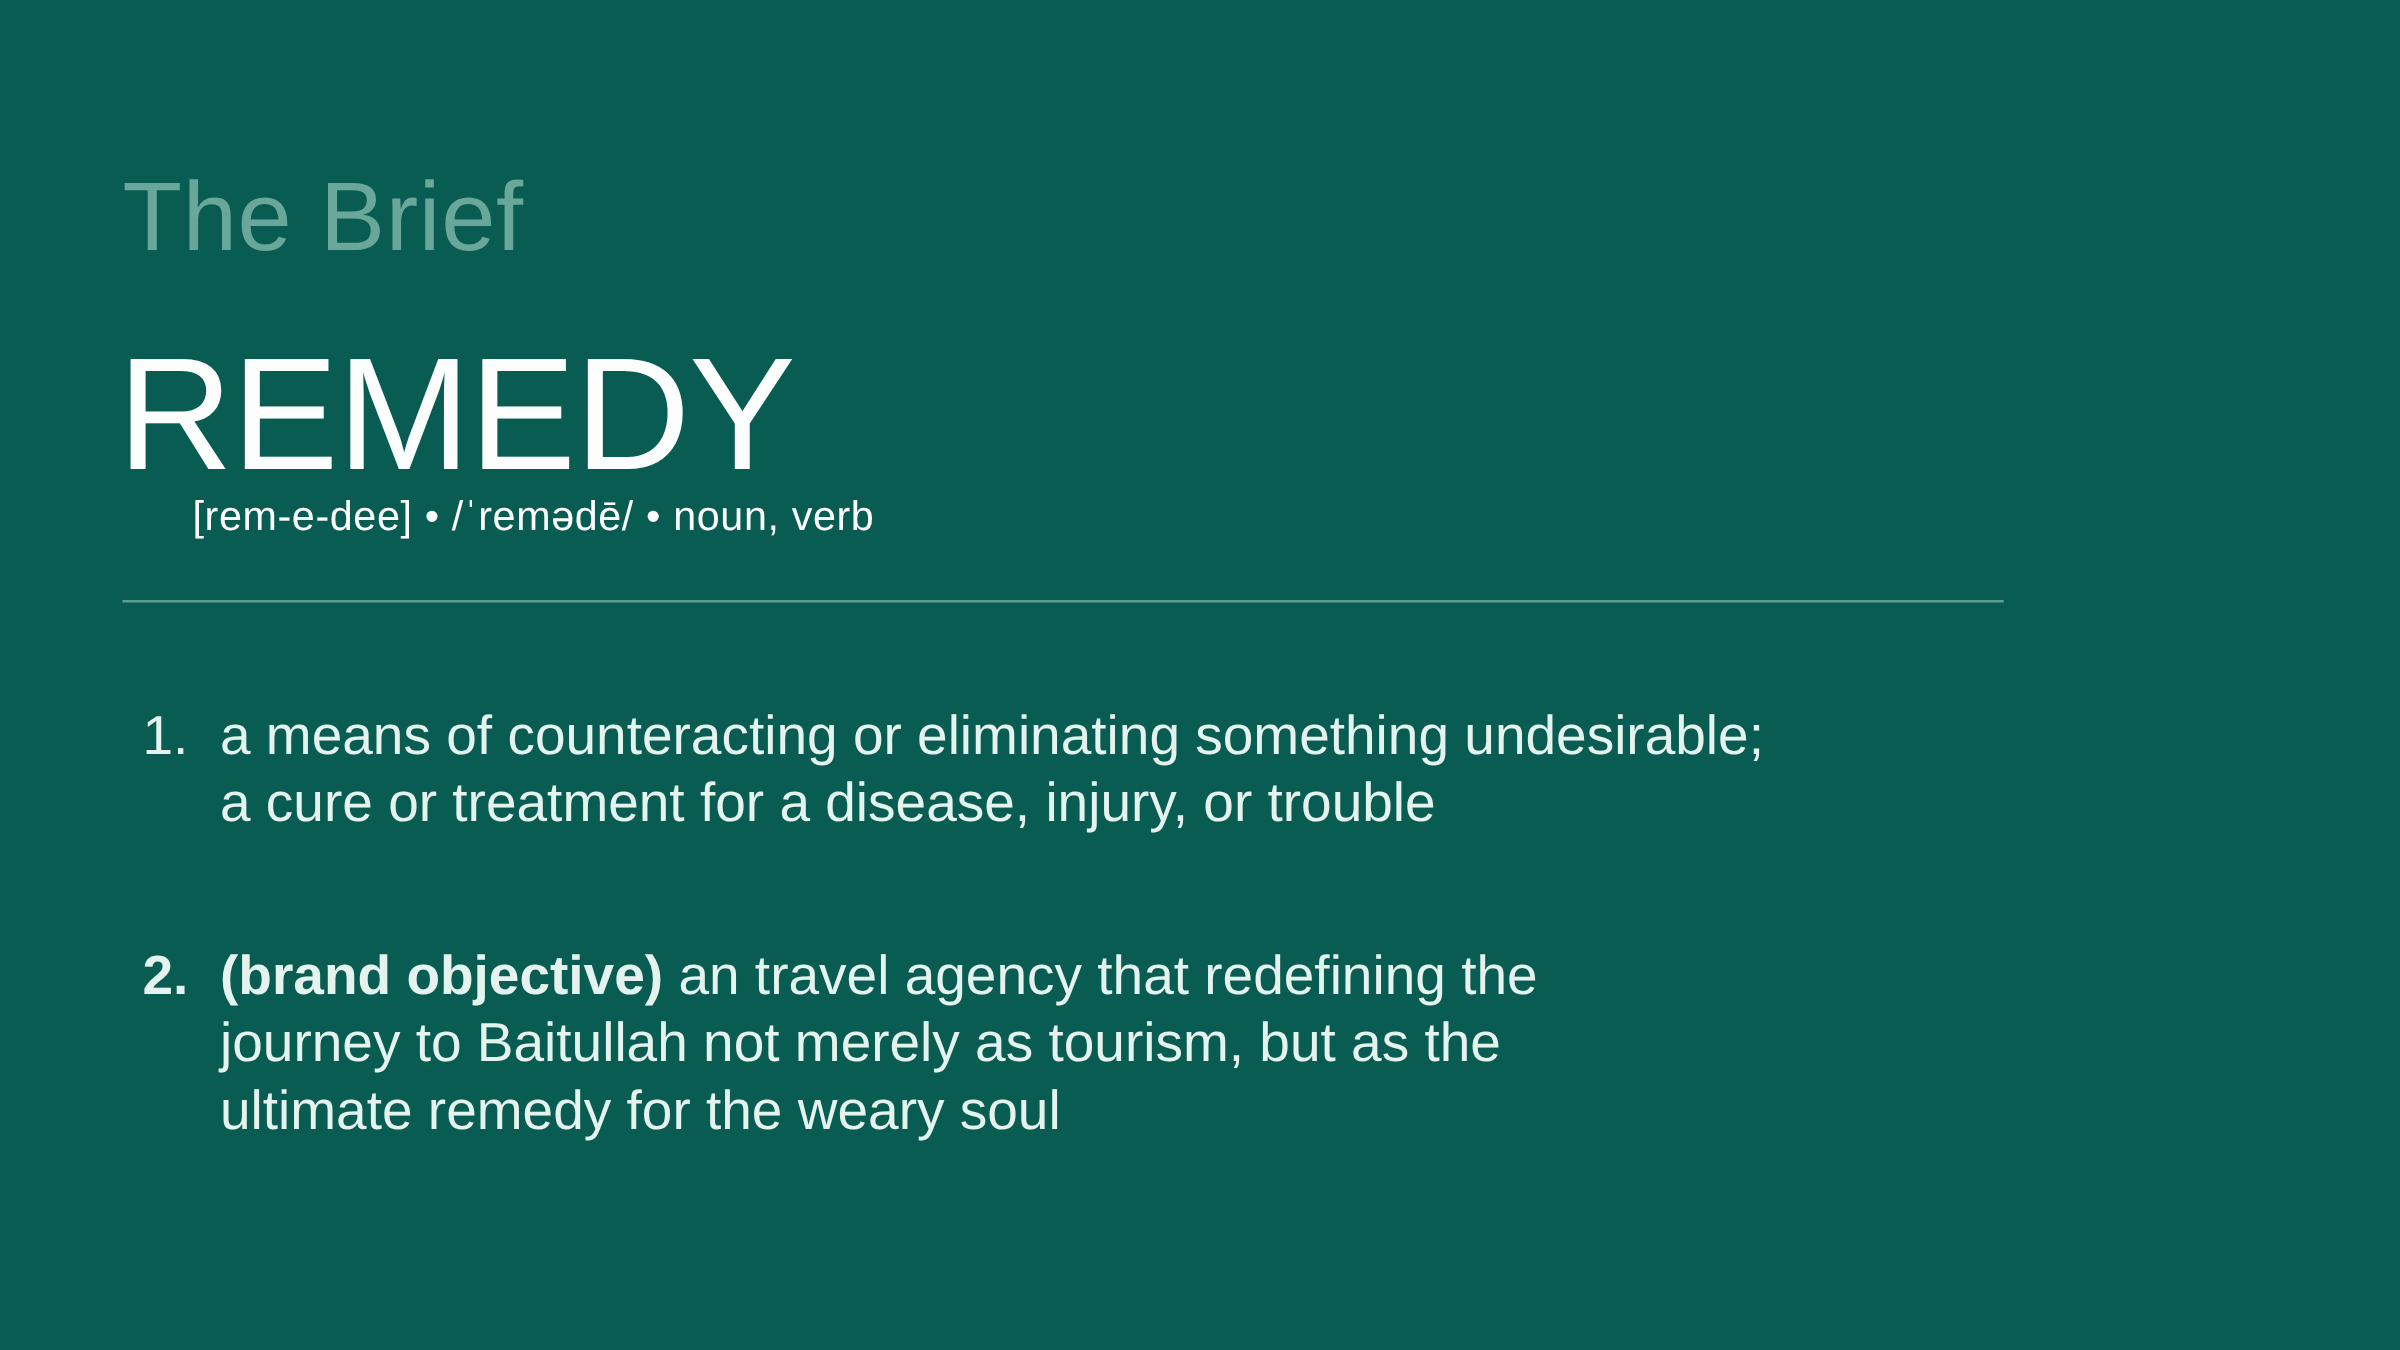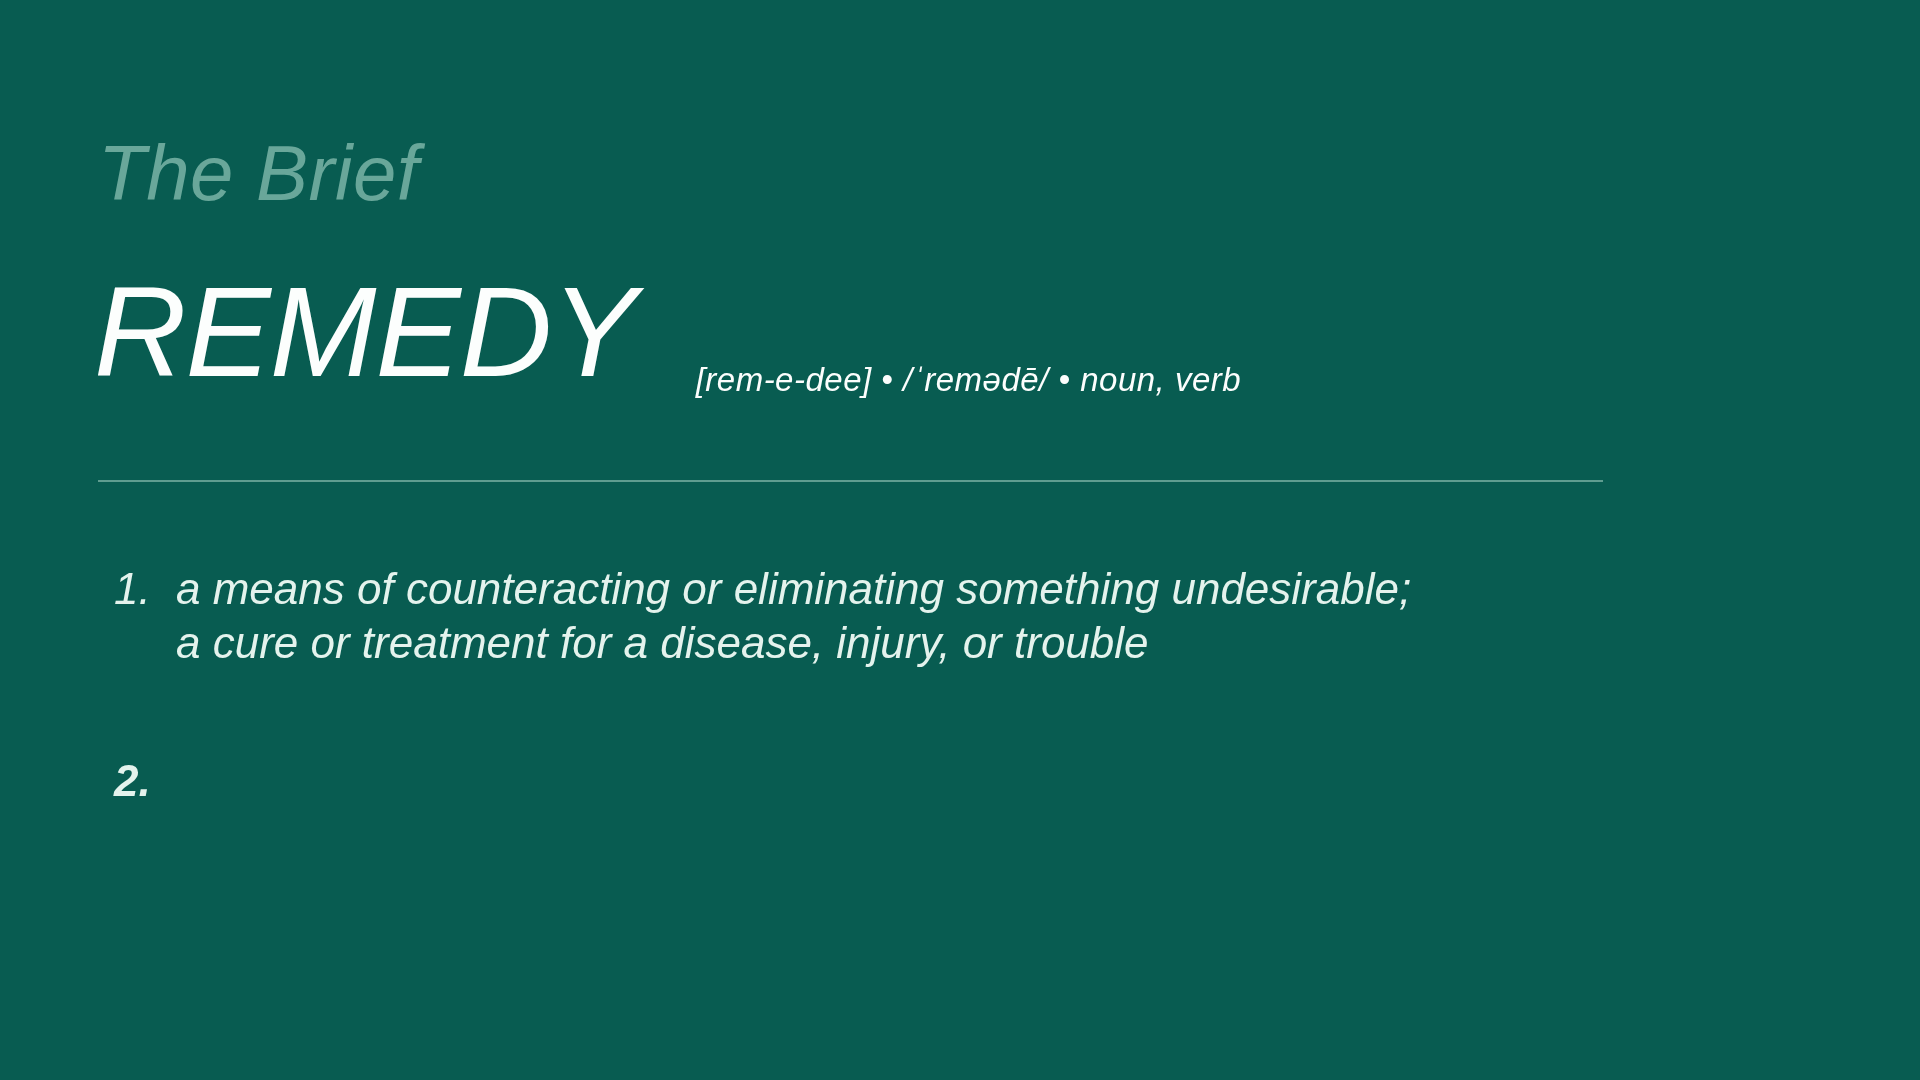--- a/index.html
+++ b/index.html
@@ -15,39 +15,39 @@
     height: 1080px;
     background: var(--background);
     font-family: "Liberation Sans", sans-serif;
     overflow: hidden;
   }
   .slide {
     position: relative;
     width: 1920px;
     height: 1080px;
     background: var(--background);
-    font-style: italic;
   }
   .eyebrow {
     position: absolute;
     left: 98px;
     top: 134px;
     font-size: 78px;
     line-height: 1;
     font-weight: 500;
     color: var(--eyebrow_text);
     letter-spacing: 0.5px;
   }
   .word-row {
     position: absolute;
     left: 94px;
     top: 268px;
     display: flex;
-    align-items: flex-end;
+    align-items: flex-start;
     white-space: nowrap;
+    flex-direction: column;
   }
   .word {
     font-size: 128px;
     line-height: 1;
     font-weight: 500;
     color: var(--heading_text);
     letter-spacing: -1px;
   }
   .pronunciation {
     font-size: 33px;
@@ -102,15 +102,16 @@
 
   <hr class="divider">
 
   <ol class="defs">
       <li class="def">
         <span class="def-num">1.</span>
         <p class="def-text">a means of counteracting or eliminating something undesirable;<br>a cure or treatment for a disease, injury, or trouble</p>
       </li>
       <li class="def">
         <span class="def-num bold">2.</span>
+        <p class="def-text"><strong>(brand objective) </strong>an travel agency that redefining the<br>journey to Baitullah not merely as tourism, but as the<br>ultimate remedy for the weary soul</p>
       </li>
     </ol>
 </div>
 
 </body></html>

